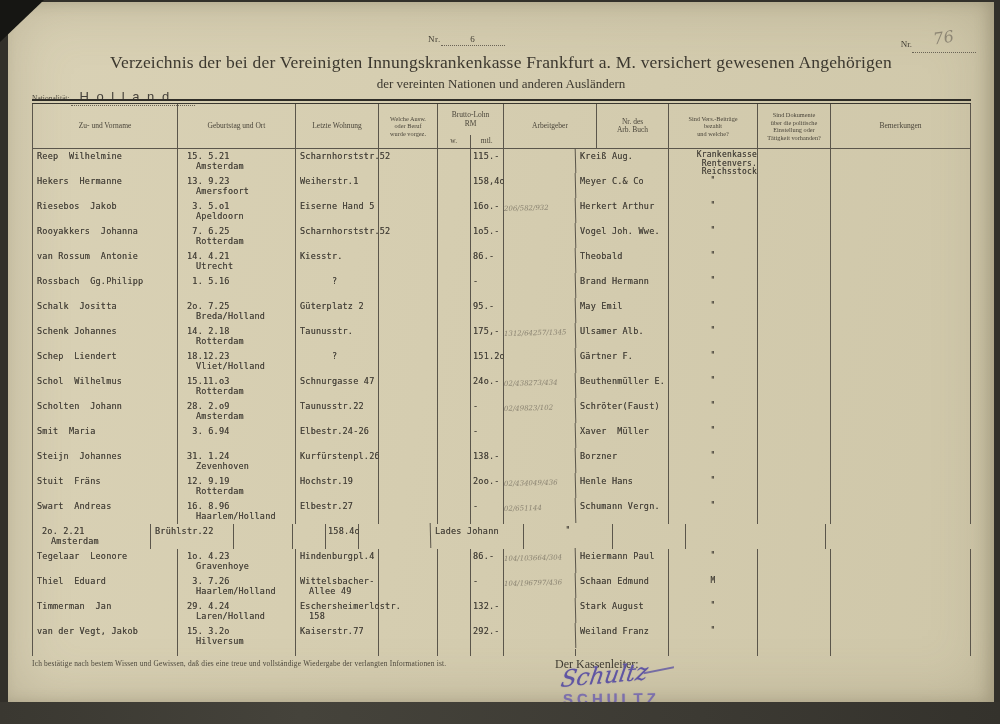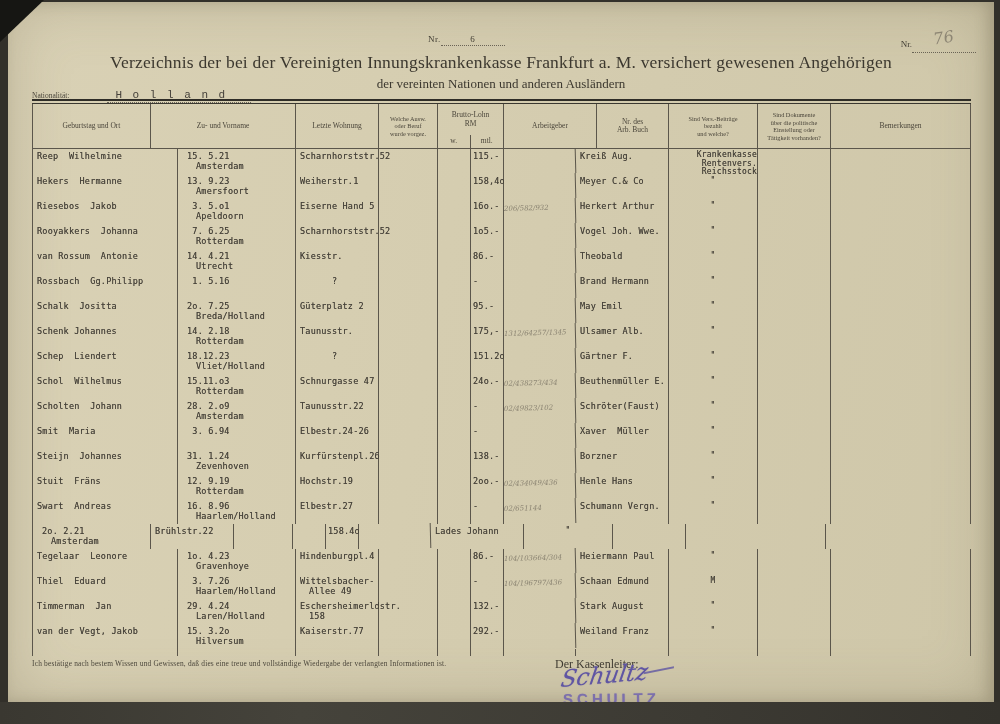--- a/index.html
+++ b/index.html
@@ -23,22 +23,22 @@
   .nr-right { position:absolute; right:18px; top:30px; font-size:9px; color:#3f3b32; }
   .pencil-num { font-family:"DejaVu Serif", serif; font-style:italic; font-size:16px;
     color:#8d8674; display:inline-block; transform:rotate(-9deg) translateY(-4px); }
 
   .title-1 { position:absolute; left:0; right:0; top:50px; text-align:center;
     font-size:17.5px; color:#3c382f; letter-spacing:.2px; }
   .title-2 { position:absolute; left:0; right:0; top:74px; text-align:center;
     font-size:13px; color:#3c382f; }
 
   .nationality { position:absolute; left:24px; top:87px; font-size:7.5px; color:#4b463b; }
-  .nationality .nat-value { font-family:Liberation Mono, monospace; font-size:11px;
-    letter-spacing:2px; border-bottom:1px dotted #6a6456; padding:0 24px 1px 8px; color:#45413a;margin-left:36px; }
+  .nationality .nat-value { font-family:Liberation Sans, sans-serif; font-size:13px;
+    letter-spacing:2px; border-bottom:1px dotted #6a6456; padding:0 24px 1px 8px; color:#45413a; }
 
   .rule { position:absolute; left:24px; top:97px; width:939px; height:5px;
     border-top:2px solid #2f2d27; border-bottom:1px solid #3a3830; }
 
   
   .thead { position:absolute; left:24px; top:102px; width:939px; height:45px;
     display:flex; border-left:1px solid #5b564b; border-bottom:1px solid #5b564b;
     font-size:7.5px; color:#4b463b; }
   .hc { border-right:1px solid #5b564b; display:flex; align-items:center;
     justify-content:center; text-align:center; white-space:pre-line; line-height:8.5px; }
@@ -101,22 +101,22 @@
     <div class="nr-right"><span>Nr.</span><span class="dots"><span class="pencil-num">76</span></span></div>
 
     <div class="title-1">Verzeichnis der bei der Vereinigten Innungskrankenkasse Frankfurt a. M. versichert gewesenen Angehörigen</div>
     <div class="title-2">der vereinten Nationen und anderen Ausländern</div>
 
     <div class="nationality"><span>Nationalität:</span> <span class="nat-value">H o l l a n d</span></div>
 
     <div class="rule"></div>
 
     <div class="thead">
+      <div class="hc w-name">Zu- und Vorname</div>
       <div class="hc w-birth">Geburtstag und Ort</div>
-      <div class="hc w-name">Zu- und Vorname</div>
       <div class="hc w-addr">Letzte Wohnung</div>
       <div class="hc w-ausw small">Welche Ausw.
 oder Beruf
 wurde vorgez.</div>
       <div class="hc w-lohn hc-lohn">
         <div class="lohn-top">Brutto-Lohn
 RM</div>
         <div class="lohn-sub">
           <span>w.</span>
           <span>mtl.</span>

